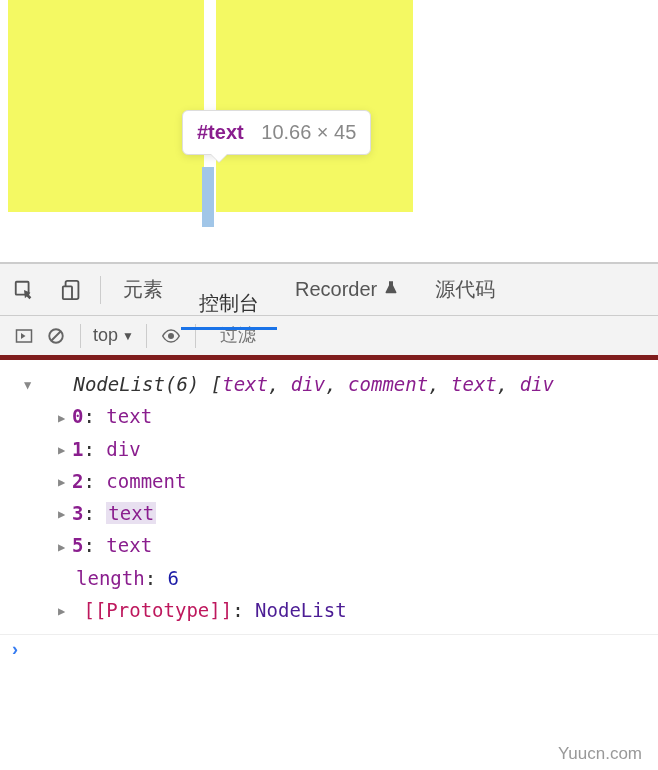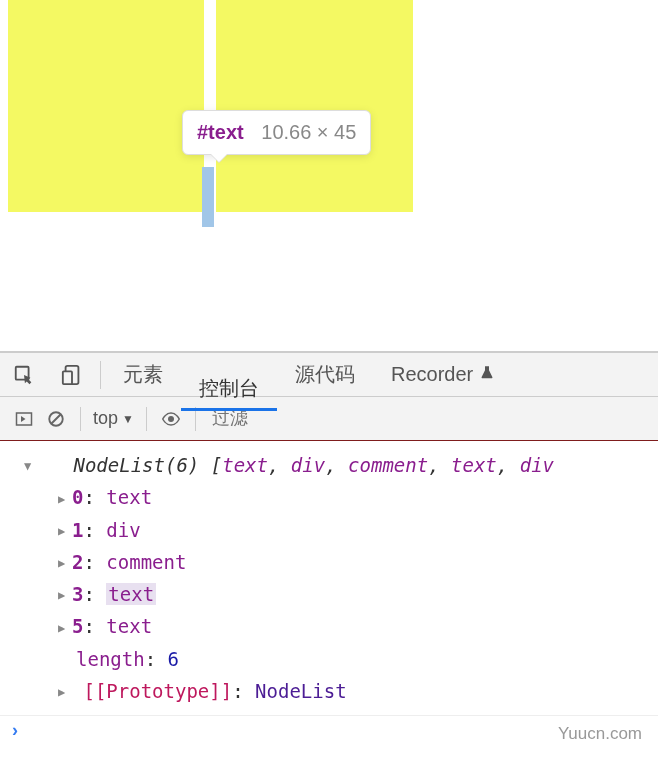--- a/index.html
+++ b/index.html
@@ -1,45 +1,45 @@
 <!DOCTYPE html>
 <html><head>
   <meta charset="utf-8">
   <style>
     * { margin: 0; padding: 0; box-sizing: border-box; }
     body { font-family: -apple-system, BlinkMacSystemFont, "Segoe UI", Arial, sans-serif; background: #fff; width: 658px; height: 770px; overflow: hidden; position: relative; }
     
-    .viewport { position: relative; height: 351px; padding: 8px 8px 0 8px; }
+    .viewport { position: relative; height: 262px; padding: 8px 8px 0 8px; }
     .yellow-box { position: absolute; background: #f4f963; }
     .box-left { left: 8px; top: 0; width: 196px; height: 212px; }
     .box-right { left: 216px; top: 0; width: 197px; height: 212px; }
     .text-highlight { position: absolute; left: 202px; top: 167px; width: 12px; height: 60px; background: #a1c6e8; }
     
     .tooltip { position: absolute; left: 182px; top: 110px; background: #fff; border: 1px solid #ddd; border-radius: 6px; padding: 10px 14px; box-shadow: 0 2px 8px rgba(0,0,0,0.1); font-size: 20px; white-space: nowrap; }
     .tooltip-selector { color: #8a1e8e; font-weight: 600; }
     .tooltip-dims { color: #888; margin-left: 12px; }
     .tooltip::after { content: ''; position: absolute; left: 28px; top: 100%; width: 0; height: 0; border: 8px solid transparent; border-top-color: #fff; }
     .tooltip::before { content: ''; position: absolute; left: 27px; top: 100%; width: 0; height: 0; border: 9px solid transparent; border-top-color: #ddd; }
     
     .devtools { border-top: 2px solid #ccc; }
-    .tab-bar { display: flex; align-items: center; height: 44px; border-bottom: 1px solid #ccc; background: #f3f3f3; }
+    .tab-bar { display: flex; align-items: center; height: 52px; border-bottom: 1px solid #ccc; background: #f3f3f3; }
     .tab-icon { width: 48px; display: flex; align-items: center; justify-content: center; color: #555; }
     .tab-icon svg { width: 22px; height: 22px; }
     .tab-sep { width: 1px; height: 28px; background: #ccc; margin: 0 4px; }
     .tab { padding: 0 18px; height: 100%; display: flex; align-items: center; font-size: 20px; color: #555; cursor: pointer; position: relative; }
     .tab.active { color: #333; margin-top: 28px; }
     .tab.active::after { content: ''; position: absolute; bottom: -1px; left: 0; right: 0; height: 3px; background: #1a73e8; }
     .flask-icon { margin-left: 6px; }
     
-    .toolbar { display: flex; align-items: center; height: 44px; border-bottom: 1px solid #7f1d1d; background: #f3f3f3; padding: 0 8px; }
+    .toolbar { display: flex; align-items: center; height: 44px; border-bottom: 5px solid #7f1d1d; background: #f3f3f3; padding: 0 8px; }
     .toolbar-btn { width: 32px; display: flex; align-items: center; justify-content: center; color: #666; }
     .toolbar-btn svg { width: 18px; height: 18px; }
     .toolbar-sep { width: 1px; height: 24px; background: #ccc; margin: 0 8px; }
     .context-select { font-size: 18px; color: #555; padding: 2px 4px; display: flex; align-items: center; }
-    .filter-input { flex: 1; margin-left: 4px; border: none; background: transparent; font-size: 18px; color: #555; outline: none; padding: 4px; height: 100%;}
+    .filter-input { flex: 1; margin-left: 12px; border: none; background: transparent; font-size: 18px; color: #555; outline: none; padding: 4px; height: 100%;}
     
     .console { padding: 8px 0; font-family: Menlo, Monaco, Consolas, monospace; font-size: 19px; line-height: 1.7; }
     .console-line { padding: 0 12px 0 24px; white-space: nowrap; overflow: hidden; }
     .arrow { display: inline-block; width: 14px; color: #888; font-size: 12px; vertical-align: middle; }
     .arrow-down::before { content: '▼'; }
     .arrow-right::before { content: '▶'; }
     .italic { font-style: italic; margin-left: 24px; }
     .kw { color: #333; }
     .punc { color: #333; font-style: italic; }
     .node { color: #8a1e8e; font-style: italic; }
@@ -49,21 +49,21 @@
     .val-hl { background: #e8e0f0; padding: 0 2px; }
     .prop { color: #8a1e8e; margin-top: 34px; }
     .num { color: #1a1aa6; }
     .proto { color: #be185d; }
     .entry { padding-left: 76px; }
     .colon { color: #333; }
     
     .prompt-line { padding: 4px 12px; border-top: 1px solid #eee; display: flex; align-items: center; }
     .prompt-icon { color: #367cf1; font-size: 18px; font-weight: bold; margin-right: 8px; }
     
-    .watermark { position: absolute; right: 16px; bottom: 26px; color: #999; font-size: 17px; font-family: -apple-system, sans-serif; }
+    .watermark { position: absolute; right: 16px; bottom: 6px; color: #999; font-size: 17px; font-family: -apple-system, sans-serif; }
   </style>
 </head>
 <body>
 
 <div class="viewport">
   <div class="yellow-box box-left"></div>
   <div class="yellow-box box-right"></div>
   <div class="text-highlight"></div>
   <div class="tooltip">
     <span class="tooltip-selector">#text</span>
@@ -86,30 +86,30 @@
         </svg>
     </div>
     <div class="tab-sep"></div>
     <div class="tab">
         <span>元素</span>
       </div>
     <div class="tab active">
         <span>控制台</span>
       </div>
     <div class="tab">
-        <span>源代码</span>
-      </div>
-    <div class="tab">
       <span>Recorder</span>
       <span class="flask-icon">
         <svg width="16" height="16" viewBox="0 0 24 24" fill="#555">
             <path d="M9 2v6l-5 10c-.5 1 .2 2 1.3 2h13.4c1.1 0 1.8-1 1.3-2L15 8V2H9z"></path>
           </svg>
       </span>
     </div>
+    <div class="tab">
+        <span>源代码</span>
+      </div>
   </div>
 
   <div class="toolbar">
     <div class="toolbar-btn">
       <svg viewBox="0 0 24 24" fill="none" stroke="currentColor" stroke-width="2">
           <rect x="2" y="4" width="20" height="16"></rect>
           <path d="M8 8l6 4-6 4z" fill="currentColor" stroke="none"></path>
         </svg>
     </div>
     <div class="toolbar-btn">

